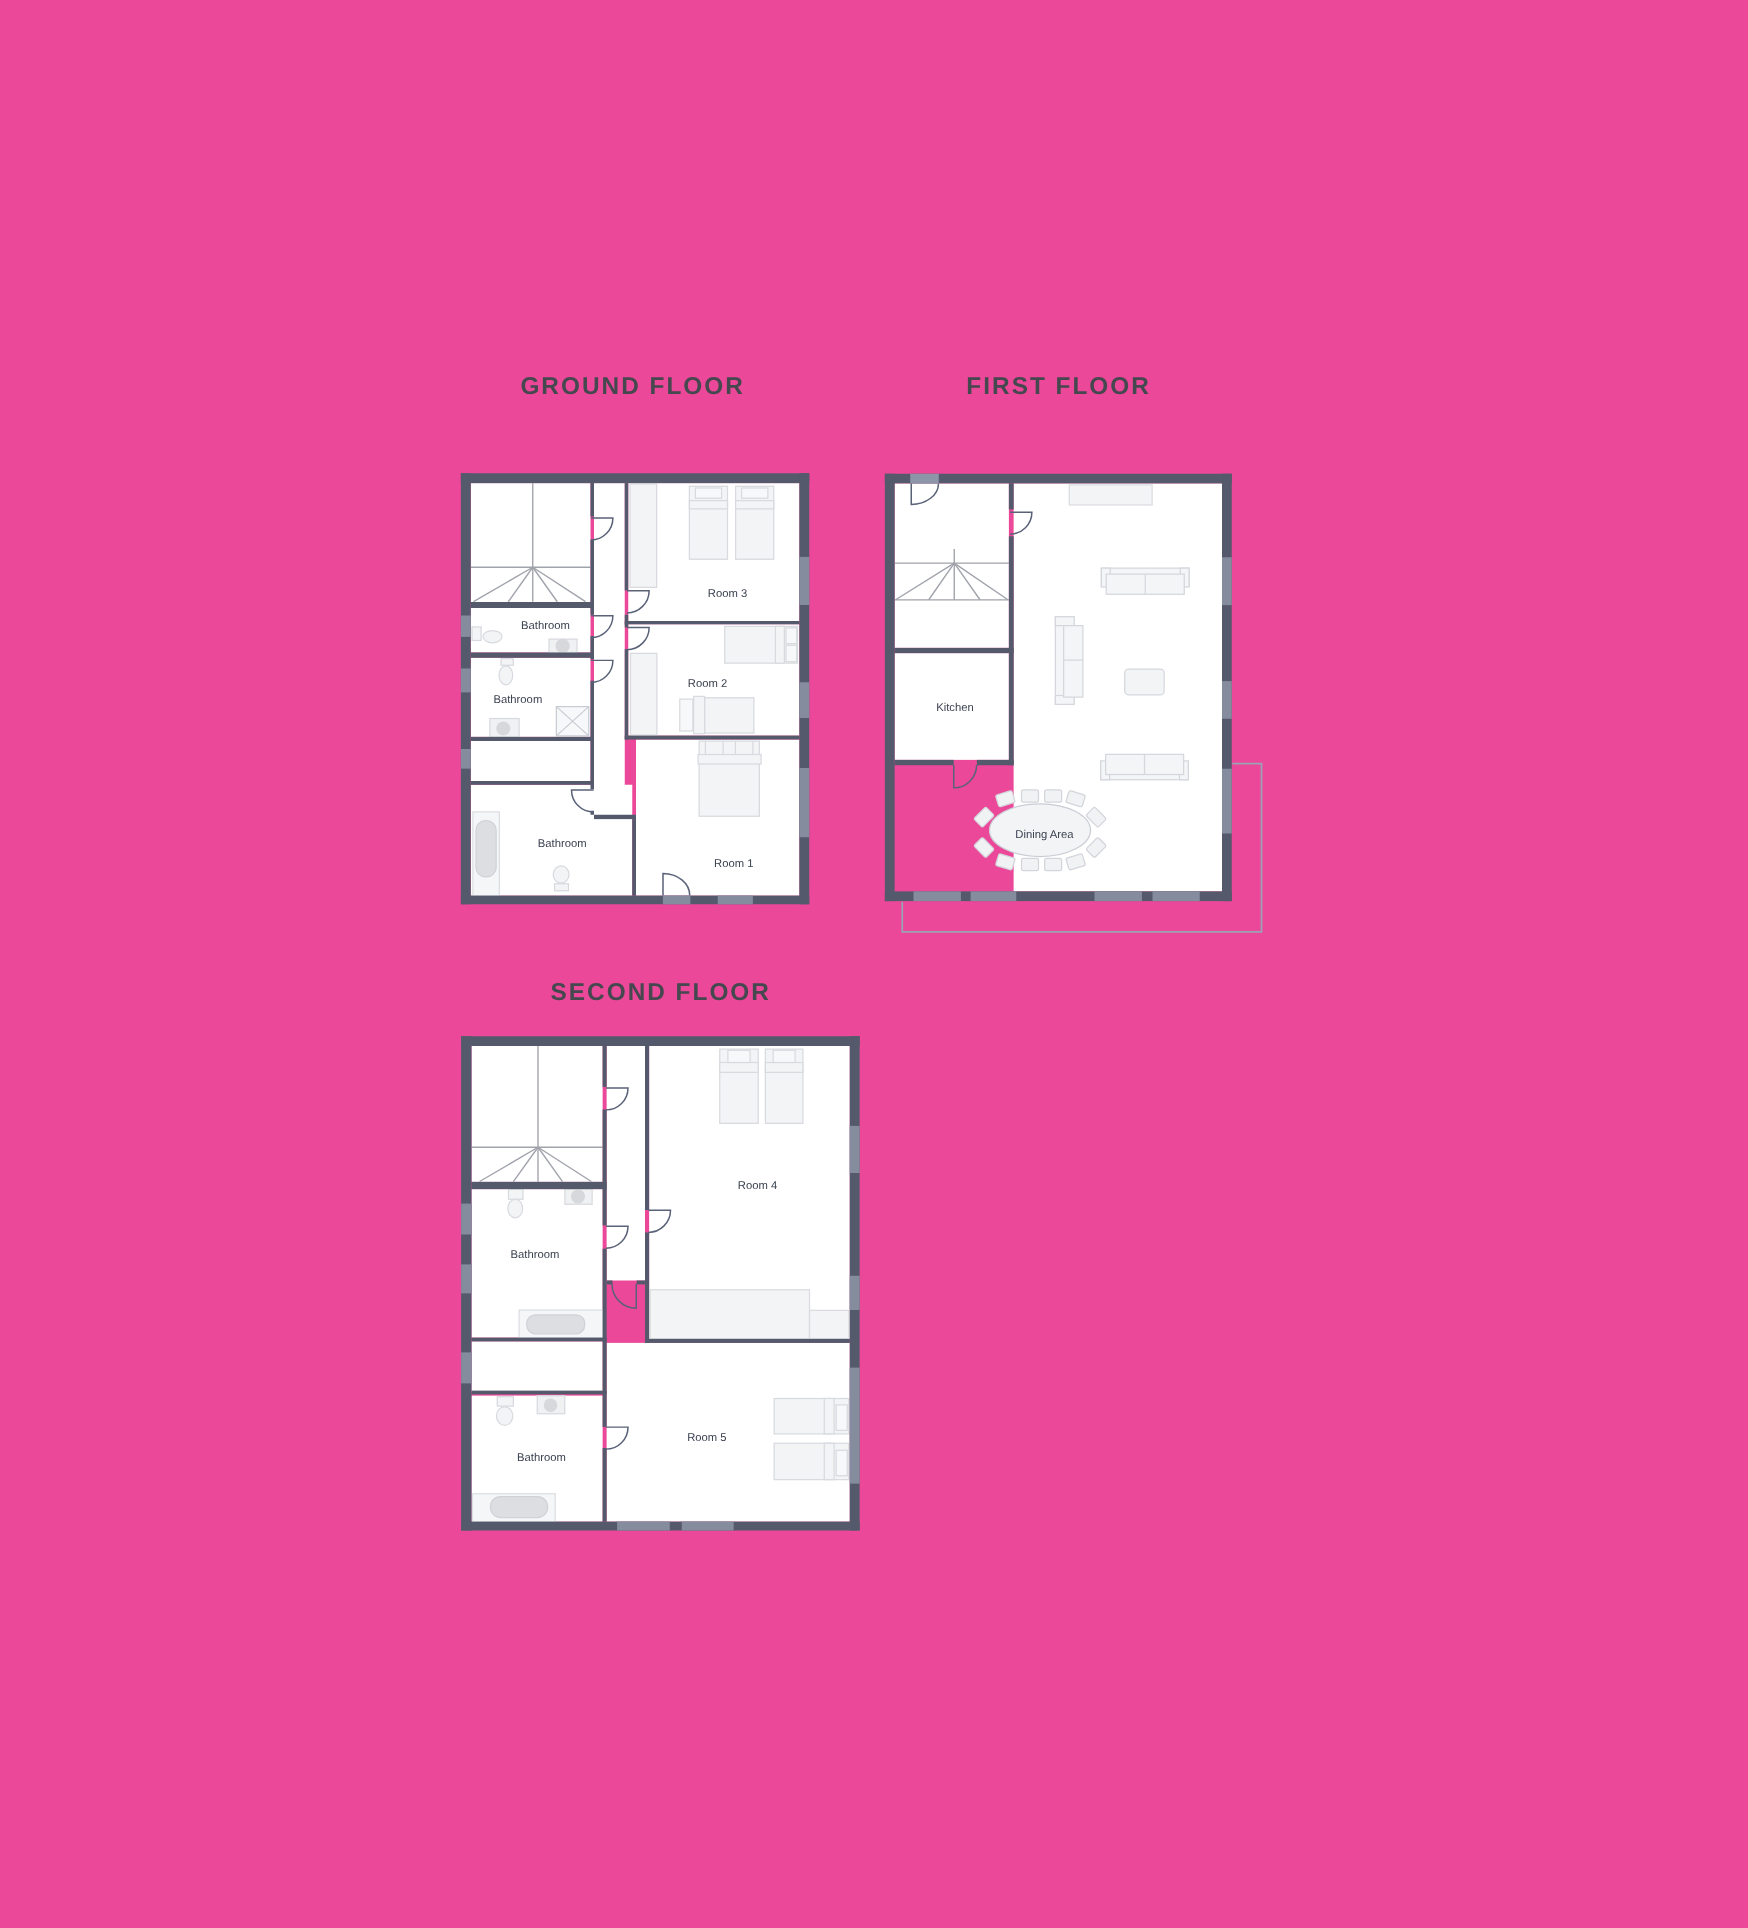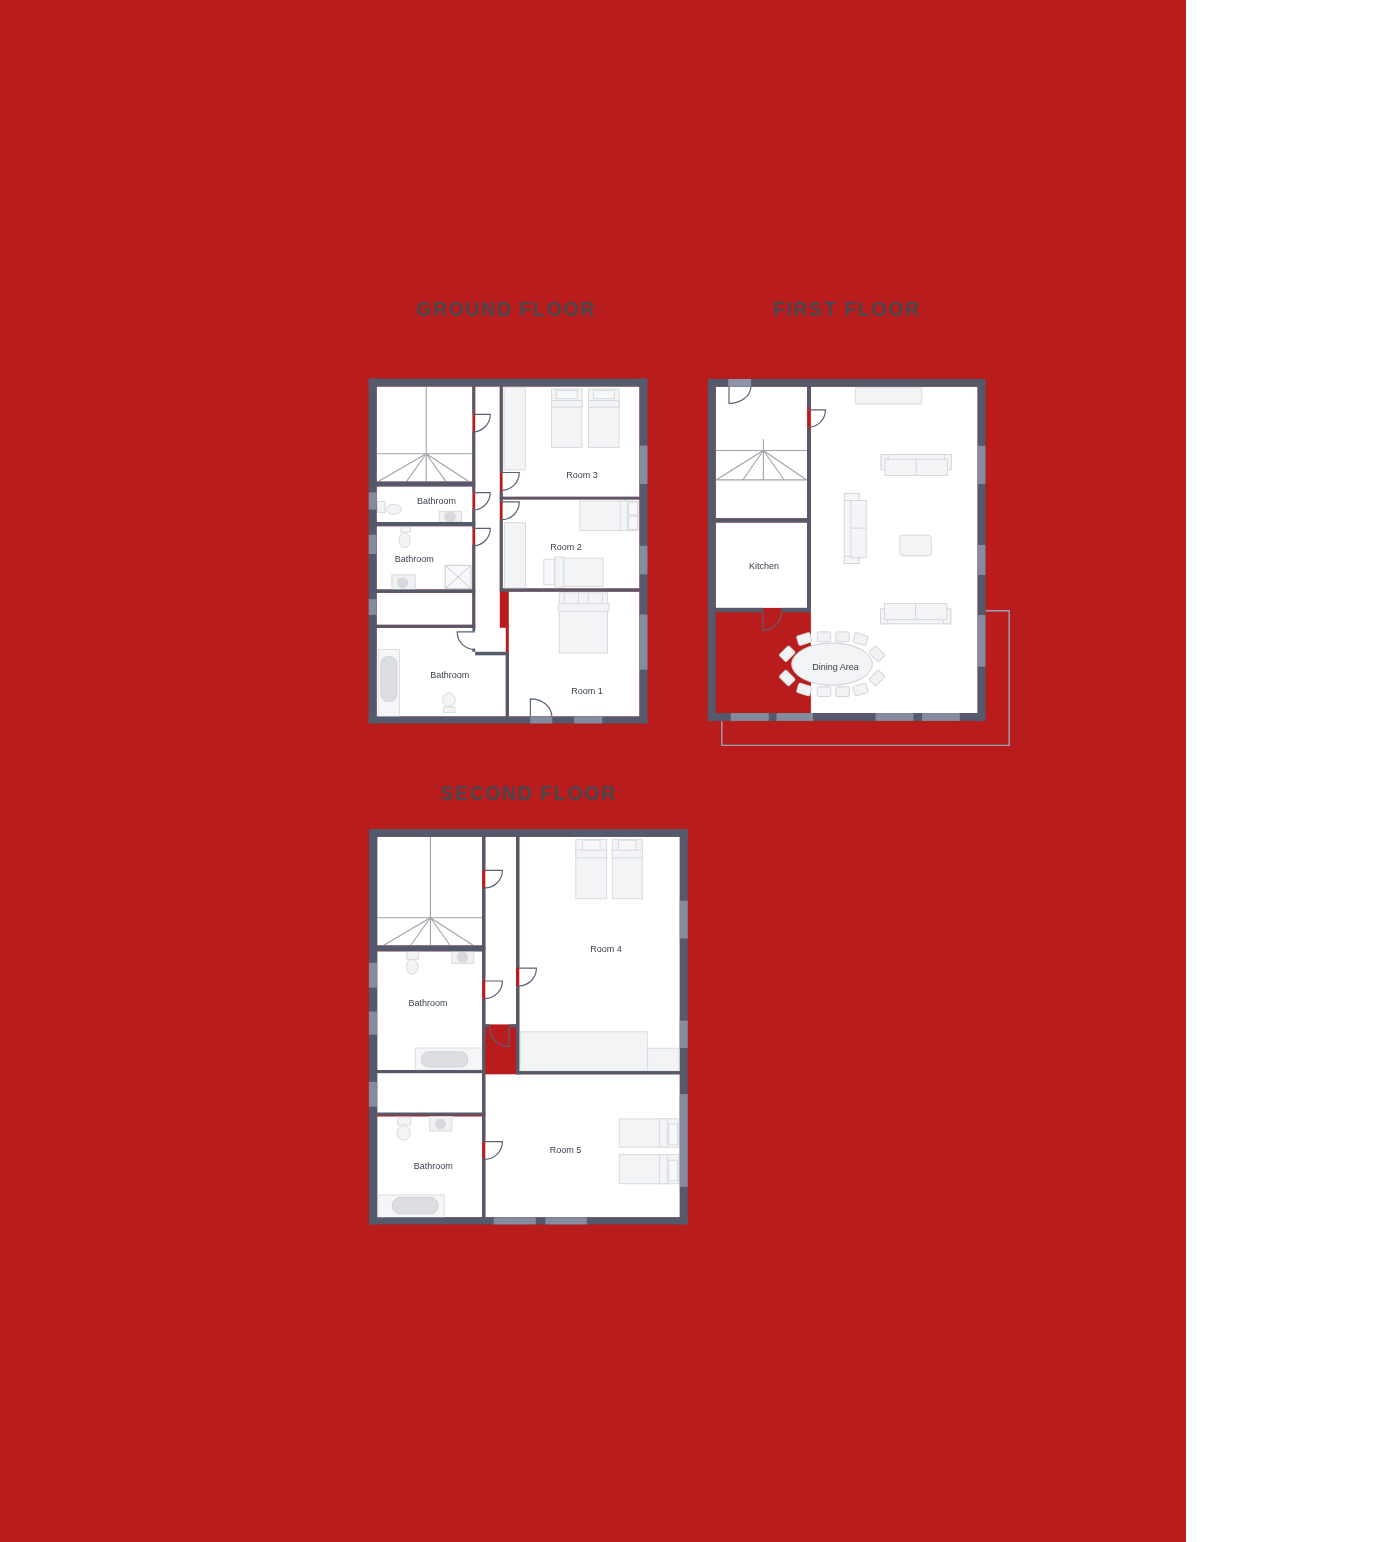--- a/index.html
+++ b/index.html
@@ -1,16 +1,16 @@
 <!DOCTYPE html>
 <html><head>
 <meta charset="utf-8">
 <style>
   html,body{margin:0;padding:0;background:#ffffff;}
-  .page{position:relative;width:1186px;height:1542px;background:#b91c1c;overflow:hidden;}
+  .page{position:relative;width:1398px;height:1542px;background:#ec4899;overflow:hidden;}
   svg{display:block;}
   text{font-family:"Liberation Sans", sans-serif;}
   .title{font-size:19.5px;font-weight:bold;letter-spacing:1.6px;fill:#45484e;}
   .lbl{font-size:9px;fill:#3a4150;}
 </style>
 </head>
 <body>
 <div class="page">
 <svg width="1398" height="1542" viewBox="0 0 1398 1542">
 

